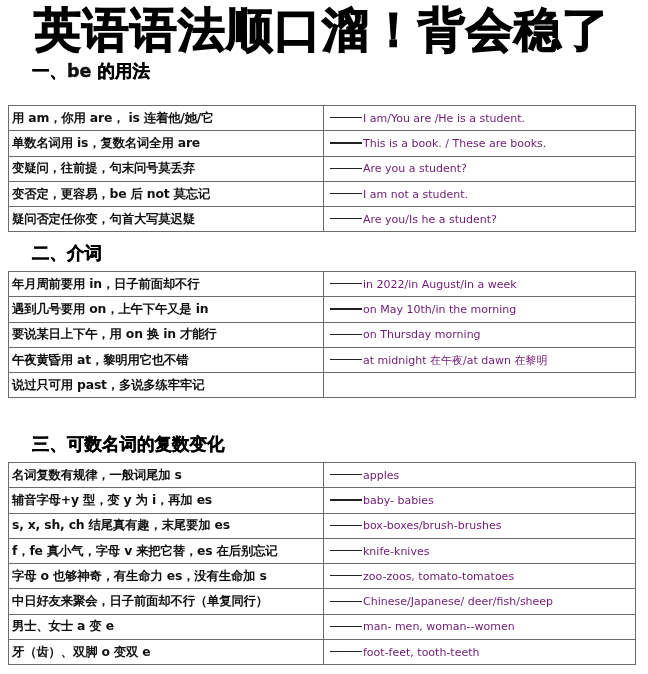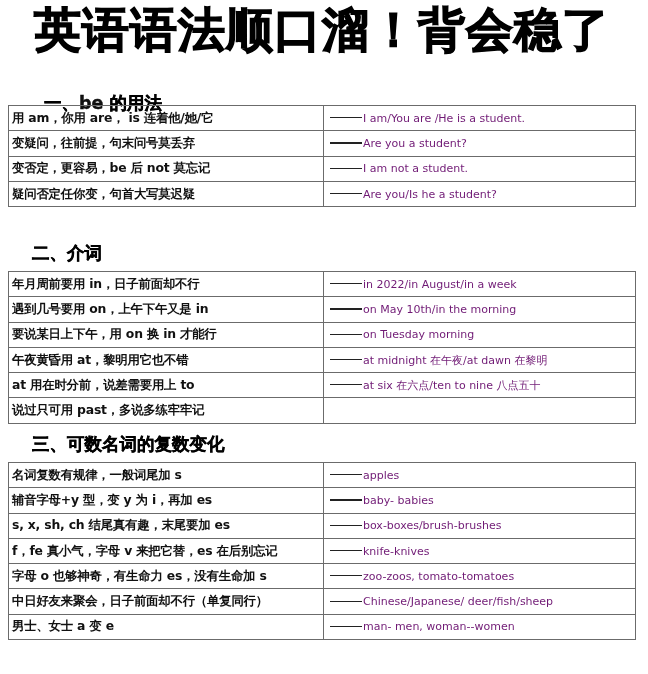--- a/index.html
+++ b/index.html
@@ -18,26 +18,30 @@
   td.example { font-size: 11px; font-family: "DejaVu Sans", sans-serif; color: #701a75;
                padding-left: 6px !important; }
   .dash { display: inline-block; width: 32px; height: 1.2px; background: #222;
           vertical-align: middle; margin-right: 1px; position: relative; top: -1px; }
 </style>
 </head>
 <body>
 
 <div class="title">英语语法顺口溜！背会稳了</div>
 
-<div class="section-title" style="top:92px;margin-left:12px;">一、be 的用法</div>
+<div class="section-title" style="top:60px;">一、be 的用法</div>
 <table class="rules" style="top:105px;">
   <tbody>
     <tr>
       <td class="rule">用 am，你用 are， is 连着他/她/它</td>
       <td class="example"><span class="dash"></span><span>I am/You are /He is a student.</span></td>
+    </tr>
+    <tr>
+      <td class="rule">单数名词用 is，复数名词全用 are</td>
+      <td class="example"><span class="dash"></span><span>This is a book. / These are books.</span></td>
     </tr>
     <tr>
       <td class="rule">变疑问，往前提，句末问号莫丢弃</td>
       <td class="example"><span class="dash"></span><span>Are you a student?</span></td>
     </tr>
     <tr>
       <td class="rule">变否定，更容易，be 后 not 莫忘记</td>
       <td class="example"><span class="dash"></span><span>I am not a student.</span></td>
     </tr>
     <tr>
@@ -53,29 +57,25 @@
     <tr>
       <td class="rule">年月周前要用 in，日子前面却不行</td>
       <td class="example"><span class="dash"></span><span>in 2022/in August/in a week</span></td>
     </tr>
     <tr>
       <td class="rule">遇到几号要用 on，上午下午又是 in</td>
       <td class="example"><span class="dash"></span><span>on May 10th/in the morning</span></td>
     </tr>
     <tr>
       <td class="rule">要说某日上下午，用 on 换 in 才能行</td>
-      <td class="example"><span class="dash"></span><span>on Tuesday morning</span></td>
+      <td class="example"><span class="dash"></span><span>on Thursday morning</span></td>
     </tr>
     <tr>
       <td class="rule">午夜黄昏用 at，黎明用它也不错</td>
       <td class="example"><span class="dash"></span><span>at midnight  在午夜/at dawn 在黎明</span></td>
-    </tr>
-    <tr>
-      <td class="rule">at 用在时分前，说差需要用上 to</td>
-      <td class="example"><span class="dash"></span><span>at six 在六点/ten to nine  八点五十</span></td>
     </tr>
     <tr>
       <td class="rule">说过只可用 past，多说多练牢牢记</td>
       <td class="example"></td>
     </tr>
   </tbody>
 </table>
 
 <div class="section-title" style="top:433px;">三、可数名词的复数变化</div>
 <table class="rules" style="top:462px;border-radius:31px;">
@@ -101,14 +101,18 @@
       <td class="example"><span class="dash"></span><span>zoo-zoos, tomato-tomatoes</span></td>
     </tr>
     <tr>
       <td class="rule">中日好友来聚会，日子前面却不行（单复同行）</td>
       <td class="example"><span class="dash"></span><span>Chinese/Japanese/ deer/fish/sheep</span></td>
     </tr>
     <tr>
       <td class="rule">男士、女士 a 变 e</td>
       <td class="example"><span class="dash"></span><span>man- men, woman--women</span></td>
     </tr>
+    <tr>
+      <td class="rule">牙（齿）、双脚 o 变双 e</td>
+      <td class="example"><span class="dash"></span><span>foot-feet, tooth-teeth</span></td>
+    </tr>
   </tbody>
 </table>
 
 </body></html>

